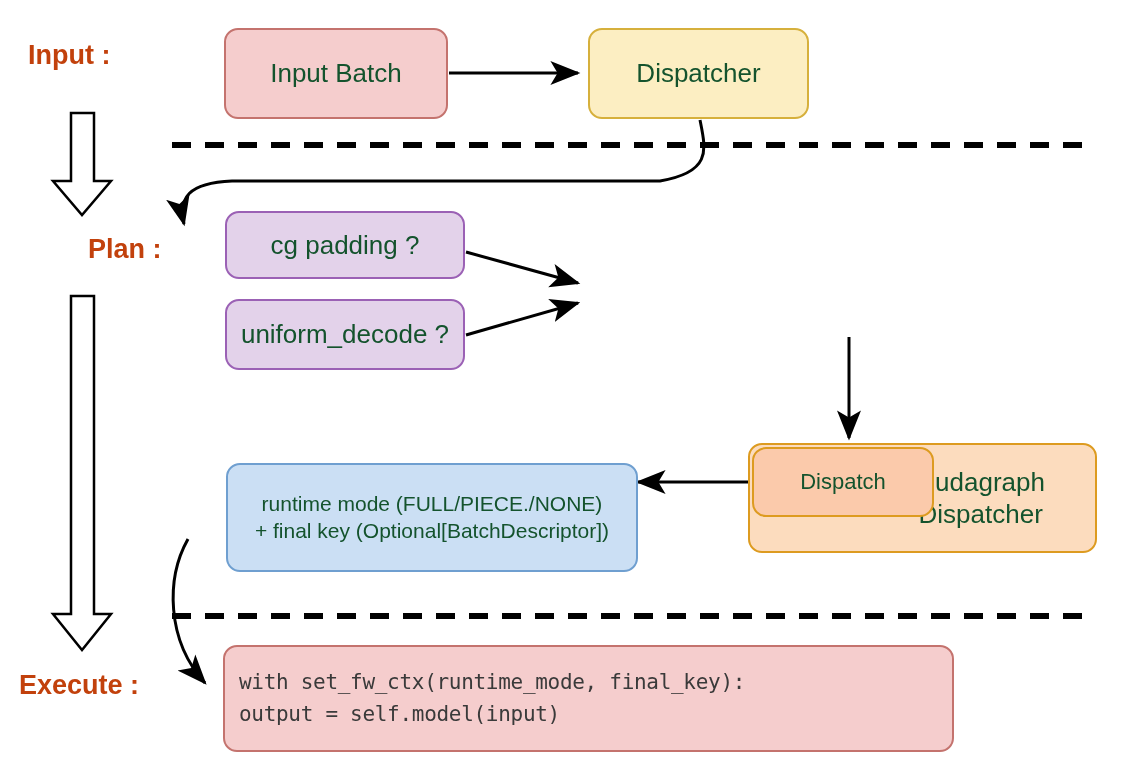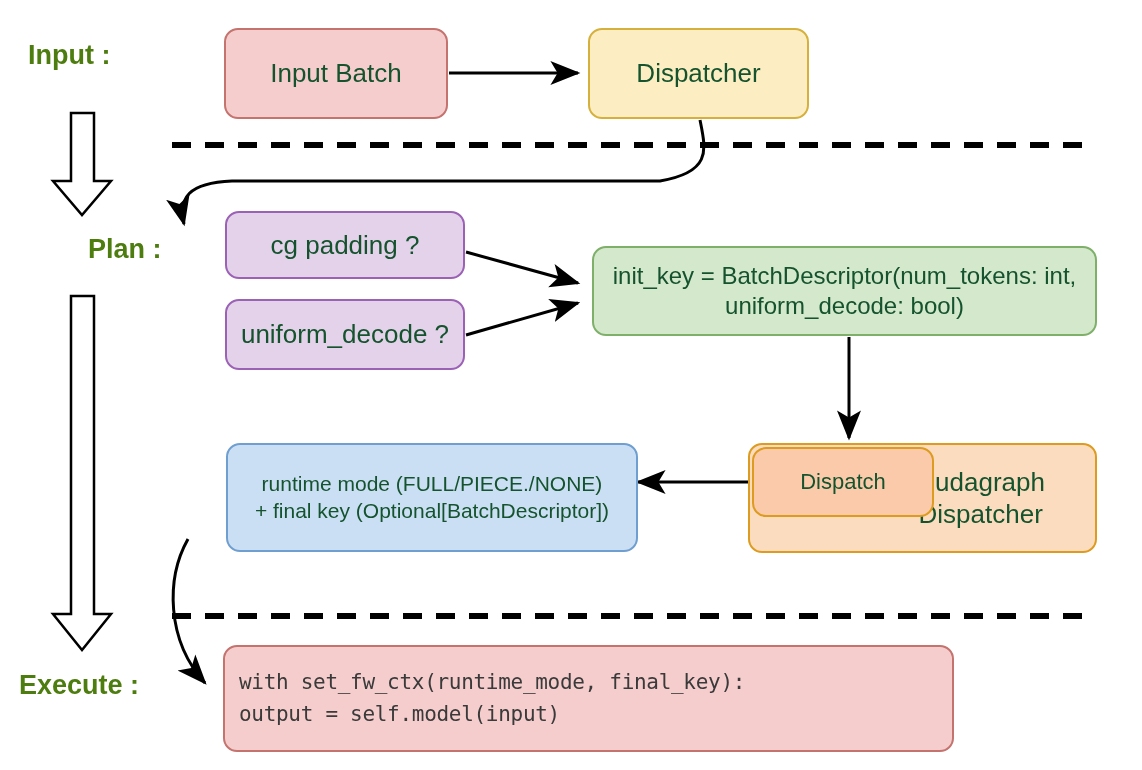--- a/index.html
+++ b/index.html
@@ -19,21 +19,21 @@
     position: absolute;
     left: 0; top: 0;
     width: 1142px; height: 770px;
     pointer-events: none;
   }
   .stage-label {
     position: absolute;
     font-family: "Liberation Sans", sans-serif;
     font-weight: bold;
     font-size: 27px;
-    color: #4d7c0f;
+    color: #c2410c;
     white-space: nowrap;
     letter-spacing: 0px;
     text-align: center;
   }
   .node {
     position: absolute;
     box-sizing: border-box;
     border-radius: 14px;
     border-style: solid;
     border-width: 2px;
@@ -131,24 +131,22 @@
   <div class="stage-label" style="left:19px; top:670px;">Execute :</div>
 
   <div class="node node-red fs26" style="left:224px; top:28px; width:224px; height:91px;">Input Batch</div>
 
   <div class="node node-yellow fs26" style="left:588px; top:28px; width:221px; height:91px;">Dispatcher</div>
 
   <div class="node node-purple fs26" style="left:225px; top:211px; width:240px; height:68px;">cg padding ?</div>
 
   <div class="node node-purple fs26" style="left:225px; top:299px; width:240px; height:71px;">uniform_decode ?</div>
 
-  <div class="node node-green fs24" style="left:592px; top:246px; width:505px; height:90px;">init_key = BatchDescriptor(num_tokens: int,
-uniform_decode: bool)</div>
 
-  <div class="node node-blue fs21" style="left:226px; top:443px; width:412px; height:109px;">runtime mode (FULL/PIECE./NONE)
+  <div class="node node-blue fs21" style="left:226px; top:463px; width:412px; height:109px;">runtime mode (FULL/PIECE./NONE)
 + final key (Optional[BatchDescriptor])</div>
 
   <div class="node node-orange-outer fs26" style="left:748px; top:443px; width:349px; height:110px;
               justify-content:flex-end; padding-right:50px;">Cudagraph
 Dispatcher</div>
 
   <div class="node node-orange-inner fs22" style="left:752px; top:447px; width:182px; height:70px;text-align:right;">Dispatch</div>
 
   <div class="node node-red code-node" style="left:223px; top:645px; width:731px; height:107px;">with set_fw_ctx(runtime_mode, final_key):
     output = self.model(input)</div>

